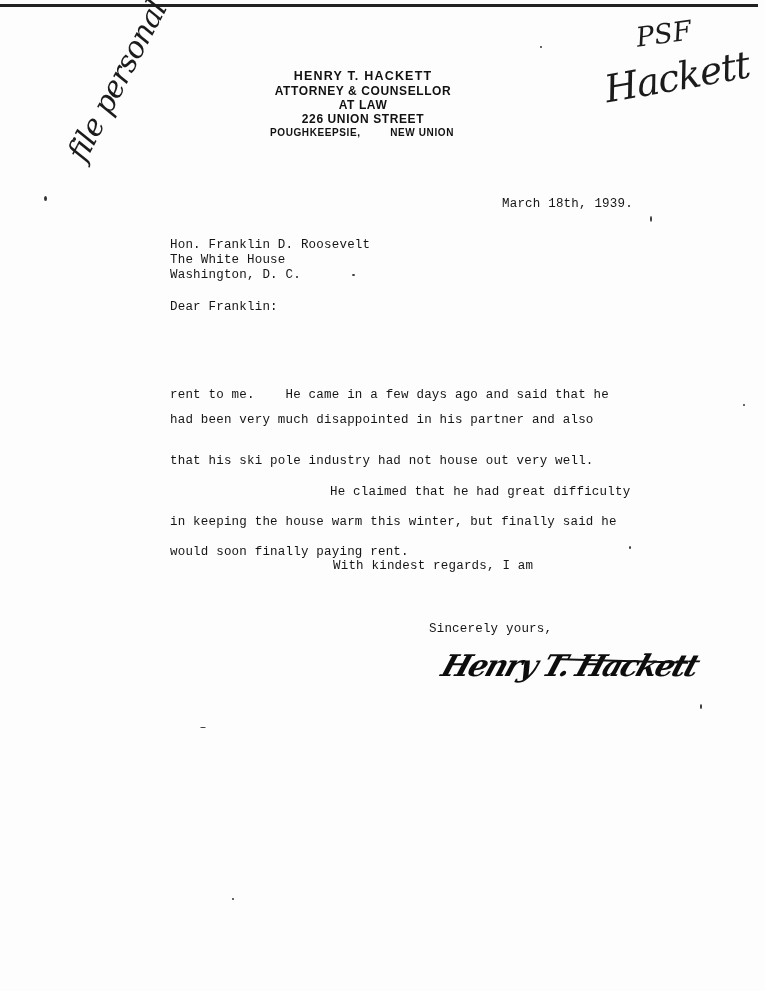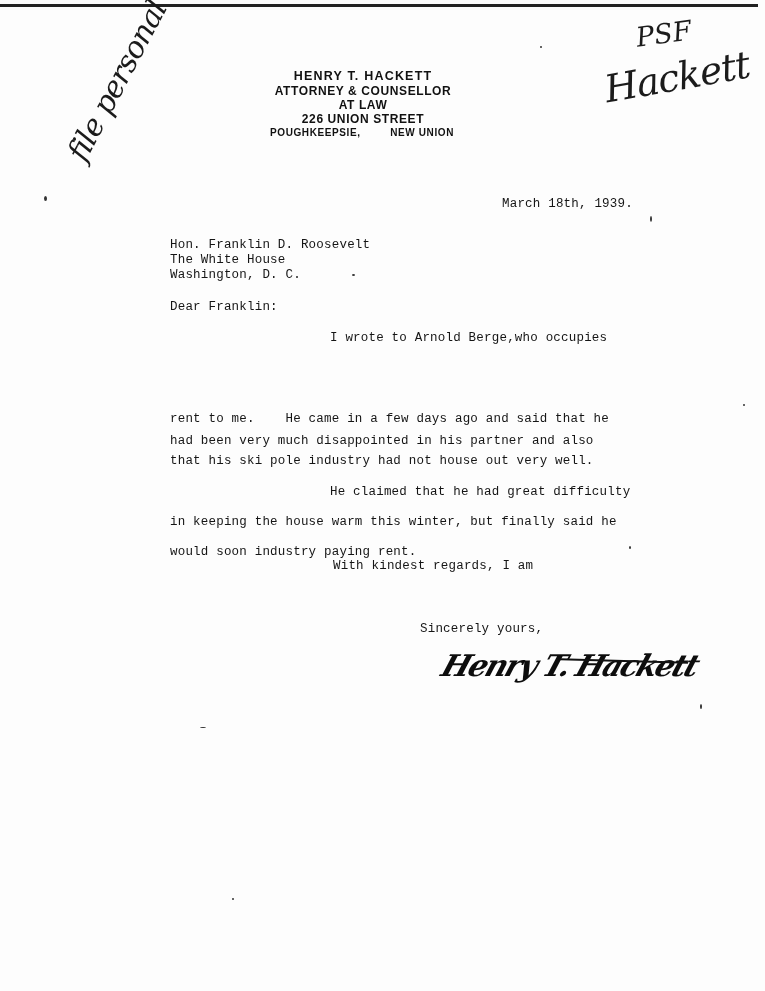--- a/index.html
+++ b/index.html
@@ -89,21 +89,21 @@
       color: #151515;
       white-space: pre;
       letter-spacing: 0.2px;
     }
     .date { left: 482px; top: 197px; margin-left: 20px; }
     .addr { left: 170px; top: 238px; line-height: 15px; }
     .salutation { left: 170px; top: 300px; }
     .body-line { left: 170px; }
     .indent { left: 330px; }
     .closing { left: 333px; }
-    .sincerely { left: 420px; top: 622px; }
+    .sincerely { left: 429px; top: 622px; }
     
     .signature {
       position: absolute;
       left: 443px; top: 648px;
       font-family: "DejaVu Serif", serif;
       font-style: italic;
       font-weight: bold;
       font-size: 30px;
       color: #0d0d0d;
       transform: skewX(-18deg);
@@ -142,27 +142,26 @@
       <span>NEW UNION</span>
     </div>
   </div>
 
   <div class="type date">March 18th, 1939.</div>
 
   <div class="type addr"><div>Hon. Franklin D. Roosevelt</div><div>The White House</div><div>Washington, D. C.</div></div>
 
   <div class="type salutation">Dear Franklin:</div>
 
-  <div class="type indent" style="top:331px;">I wrote to Arnold Berge,who occupies</div>
-  <div class="type body-line" style="top:412px;">rent to me.    He came in a few days ago and said that he</div>
-  <div class="type body-line" style="top:434px;">had been very much disappointed in his partner and also</div>
+  <div class="type body-line" style="top:388px;">rent to me.    He came in a few days ago and said that he</div>
+  <div class="type body-line" style="top:413px;">had been very much disappointed in his partner and also</div>
   <div class="type body-line" style="top:454px;">that his ski pole industry had not house out very well.</div>
   <div class="type body-line" style="top:515px;">in keeping the house warm this winter, but finally said he</div>
   <div class="type indent" style="top:485px;">He claimed that he had great difficulty</div>
-  <div class="type body-line" style="top:545px;">would soon industry paying rent.</div>
+  <div class="type body-line" style="top:545px;">would soon finally paying rent.</div>
 
   <div class="type closing" style="top:559px;">With kindest regards, I am</div>
   <div class="type sincerely">Sincerely yours,</div>
 
   <div class="signature">Henry T. Hackett</div>
   <div class="sig-line"></div>
 
   <div class="speck" style="left:44px;top:196px;width:3px;height:5px;"></div>
   <div class="speck" style="left:650px;top:216px;width:2px;height:6px;"></div>
   <div class="speck" style="left:352px;top:274px;width:3px;height:2px;"></div>

